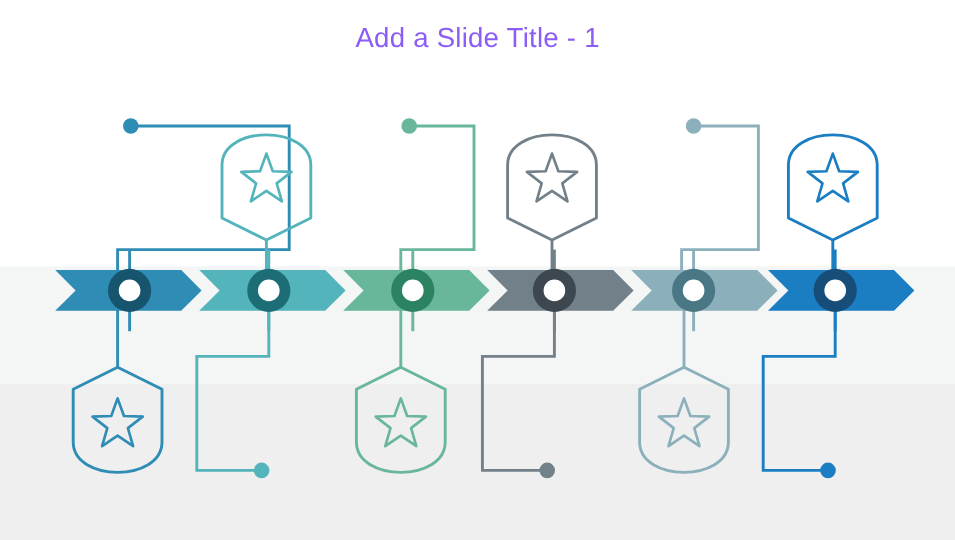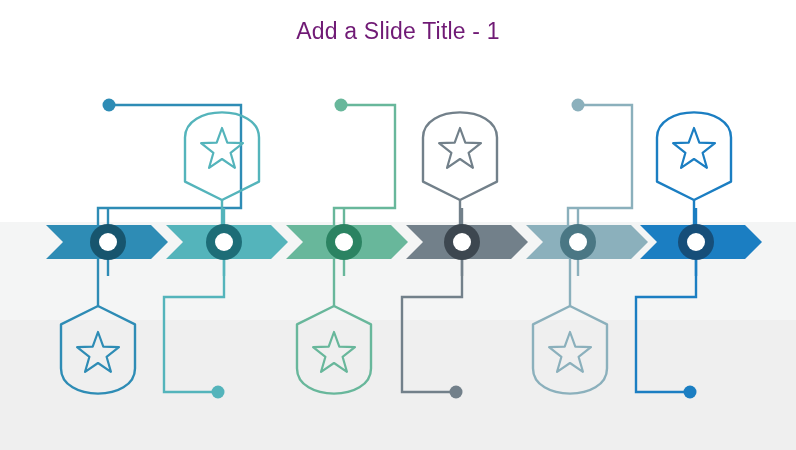--- a/index.html
+++ b/index.html
@@ -30,21 +30,21 @@
     left: 0; top: 320px;
     width: 796px; height: 130px;
     background: #efefef;
   }
   #slide-title {
     position: absolute;
     left: 0; top: 18px;
     width: 796px;
     text-align: center;
     font-size: 23px;
-    color: #701a75;
+    color: #8b5cf6;
     letter-spacing: 0.2px;
     font-weight: 400;
   }
   #diagram {
     position: absolute;
     left: 0; top: 0;
     width: 796px; height: 450px;
   }
 </style>
 </head>

